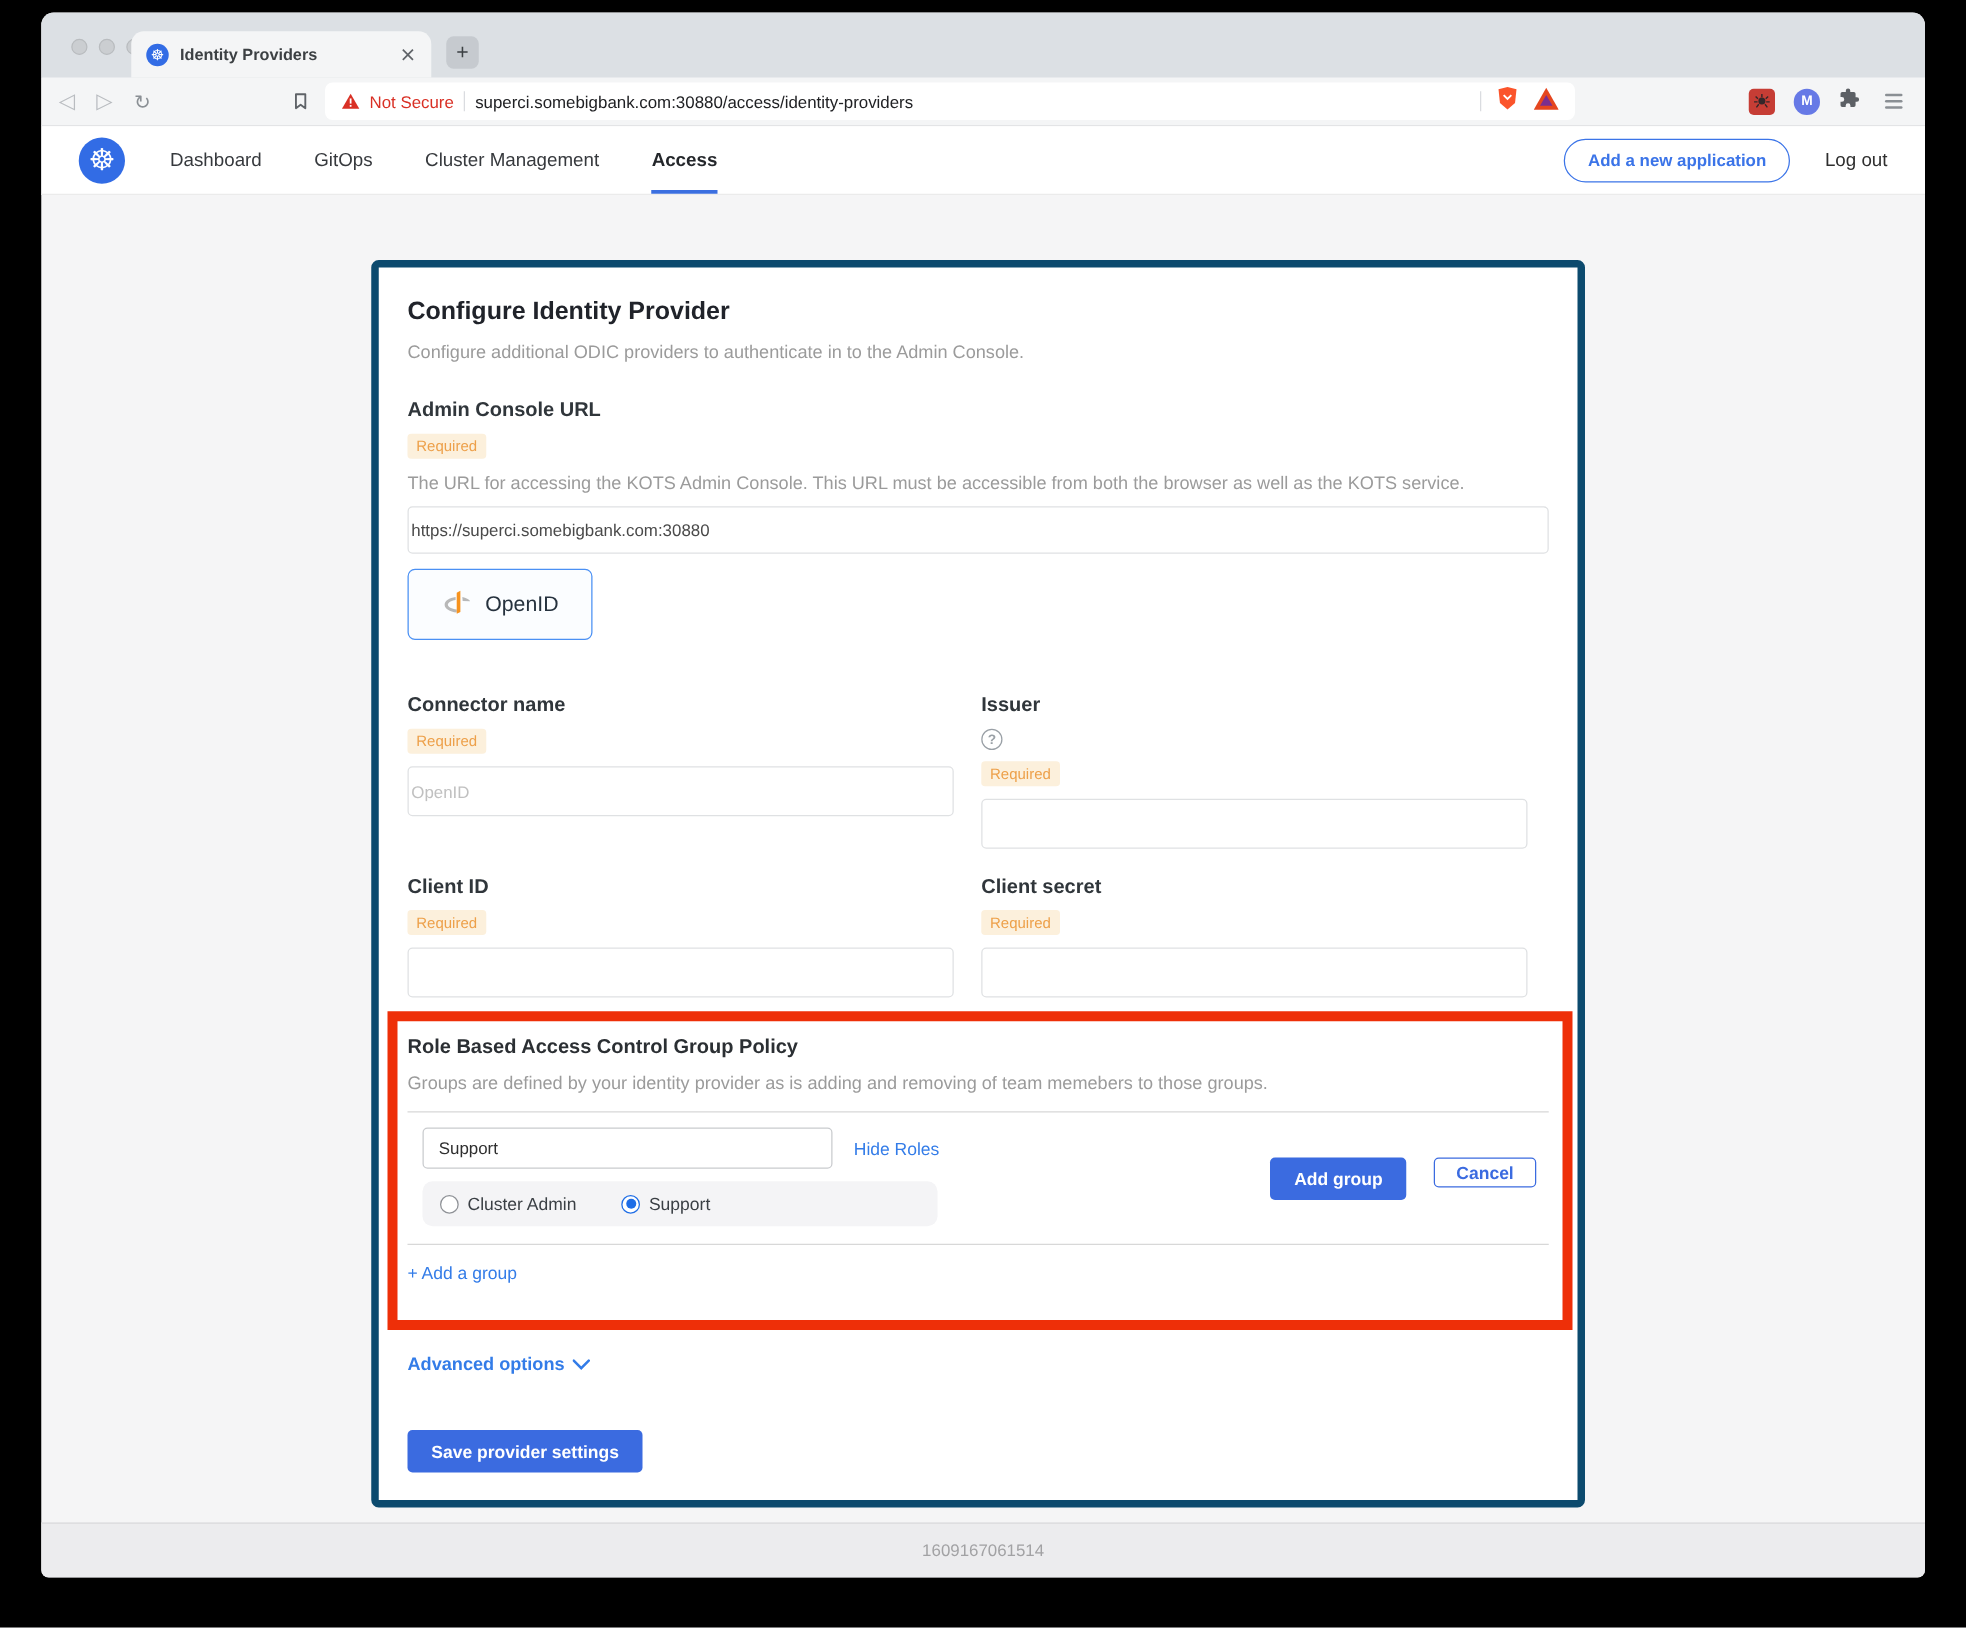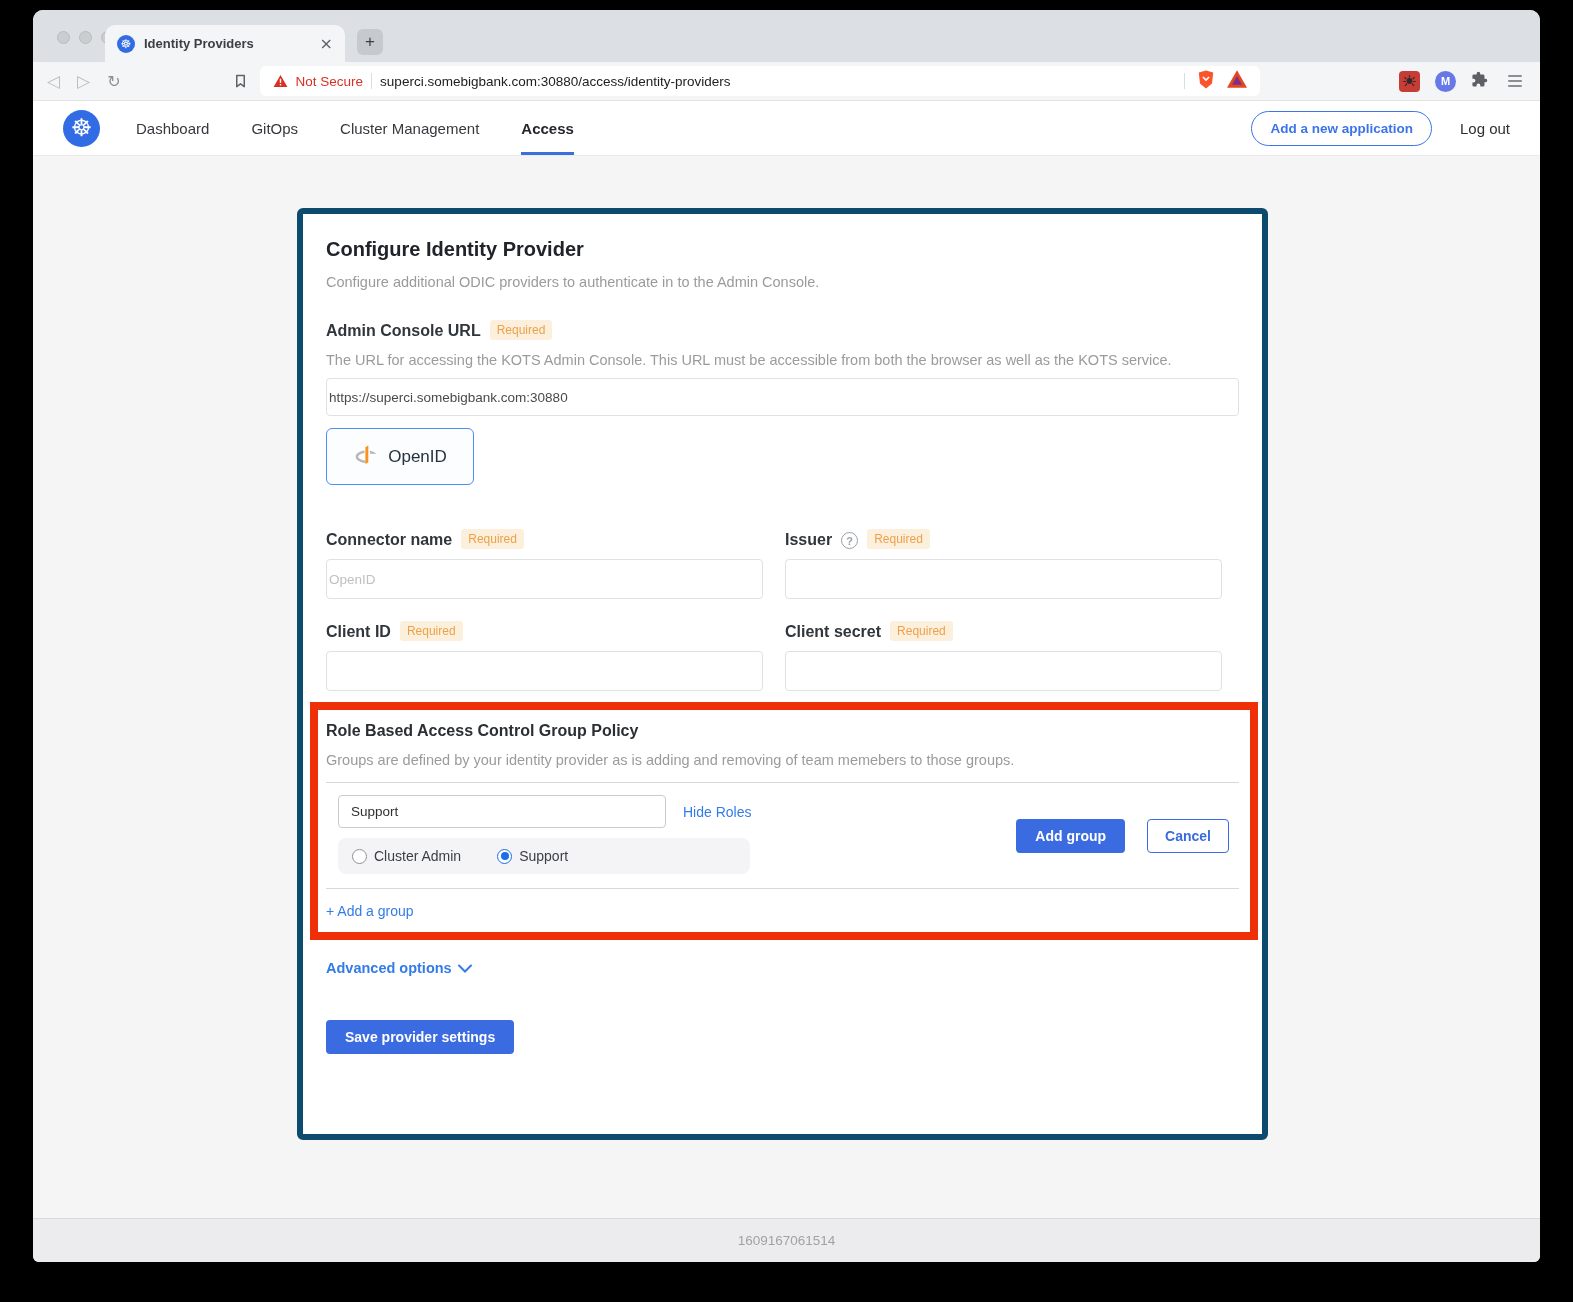--- a/index.html
+++ b/index.html
@@ -73,51 +73,51 @@
 
   
   .page { position:relative; height:1114px; }
   .card {
     position:absolute; left:264px; top:52px; width:971px; min-height:932px;
     background:#fff; border:6px solid #0c4a6e; border-radius:6px;
     padding:24px 23px 22px 23px;
   }
   .h1 { font-size:20px; font-weight:bold; color:#20232a; }
   .sub { font-size:14.5px; color:#9b9b9b; margin-top:13px; }
-  .field-label { display:flex; align-items:flex-end; gap:9px; font-size:16px; font-weight:bold; color:#30363b; }
+  .field-label { display:flex; align-items:flex-start; gap:9px; font-size:16px; font-weight:bold; color:#30363b;flex-direction:column; }
   .req { font-size:12px; font-weight:normal; color:#eda04a; background:#fcf0dc; padding:3px 7px; border-radius:3px; }
   .help { font-size:14.5px; color:#9b9b9b; margin-top:12px; }
   .txt { width:100%; height:38px; border:1px solid #dfe1e3; border-radius:4px; font-size:13.5px;
     color:#4a4a4a; padding:0 2px; font-family:"Liberation Sans", sans-serif; outline:none; }
   .txt::placeholder { color:#c0c0c0; }
   .mt30 { margin-top:30px; } .mt44 { margin-top:44px; } .mt10 { margin-top:10px; } .mt22 { margin-top:22px; }
 
   .openid-tile { margin-top:12px; width:148px; height:57px; border:1px solid #4a90f4; background:#fbfdff;
     border-radius:6px; display:flex; align-items:center; justify-content:center; gap:8px; }
   .openid-label { font-size:17px; color:#26323e; }
 
   .twocol { display:grid; grid-template-columns:437px 437px; column-gap:22px; }
   .qmark { width:17px; height:17px; border:1.5px solid #9aa0a6; border-radius:50%; color:#9aa0a6;
     font-size:11px; display:flex; align-items:center; justify-content:center; font-weight:bold; }
 
   
-  .rbac { margin:11px -19px 0 -16px; border:8px solid #ee2f08; padding:12px 11px 12px 8px; background:#fff; }
+  .rbac { margin:11px -19px 0 -16px; border:8px solid #ee2f08; padding:12px 11px 28px 8px; background:#fff; }
   .rbac h2 { font-size:16px; font-weight:bold; color:#2b2f33; }
   .rbac .desc { font-size:14.5px; color:#9b9b9b; margin-top:12px; }
   .hr { border:none; border-top:1px solid #d8d8d8; margin-top:14px; }
   .editor { position:relative; margin-top:12px; padding-left:12px; }
   .editor-row1 { display:flex; align-items:center; }
   .grp-input { width:328px; height:33px; border:1px solid #c9cbce; border-radius:4px; font-size:13.5px;
     color:#2f2f2f; padding:0 12px; font-family:"Liberation Sans", sans-serif; }
   .hide-roles { margin-left:17px; color:#337ce8; font-size:14px; font-weight:500; }
   .grp-actions { position:absolute; right:10px; top:24px; display:flex; gap:22px; }
   .btn-primary { background:#3b6be0; color:#fff; border:none; font-weight:bold; font-size:14px;
     height:34px; padding:0 19px; border-radius:4px; font-family:"Liberation Sans", sans-serif; }
   .btn-outline { background:#fff; color:#3b6be0; border:1px solid #3b6be0; font-weight:bold; font-size:14px;
-    height:34px; padding:0 17px; border-radius:4px; font-family:"Liberation Sans", sans-serif; }
+    height:24px; padding:0 17px; border-radius:4px; font-family:"Liberation Sans", sans-serif; }
   .radio-panel { margin-top:10px; width:412px; height:36px; background:#f4f4f6; border-radius:8px;
     display:flex; align-items:center; padding:0 14px; gap:36px; }
   .radio { display:flex; align-items:center; gap:7px; font-size:14px; color:#3a3f44; }
   .rb { width:15px; height:15px; border-radius:50%; border:1.5px solid #8e9196; background:#fff; flex:none;
     display:flex; align-items:center; justify-content:center; }
   .radio.checked .rb { border-color:#1e6de6; }
   .radio.checked .rb i { width:8px; height:8px; border-radius:50%; background:#1e6de6; display:block; }
   .add-group-link { display:inline-block; margin-top:14px; color:#337ce8; font-size:14px; font-weight:500; }
 
   .advanced { margin-top:20px; display:flex; align-items:center; gap:6px; color:#337ce8;

